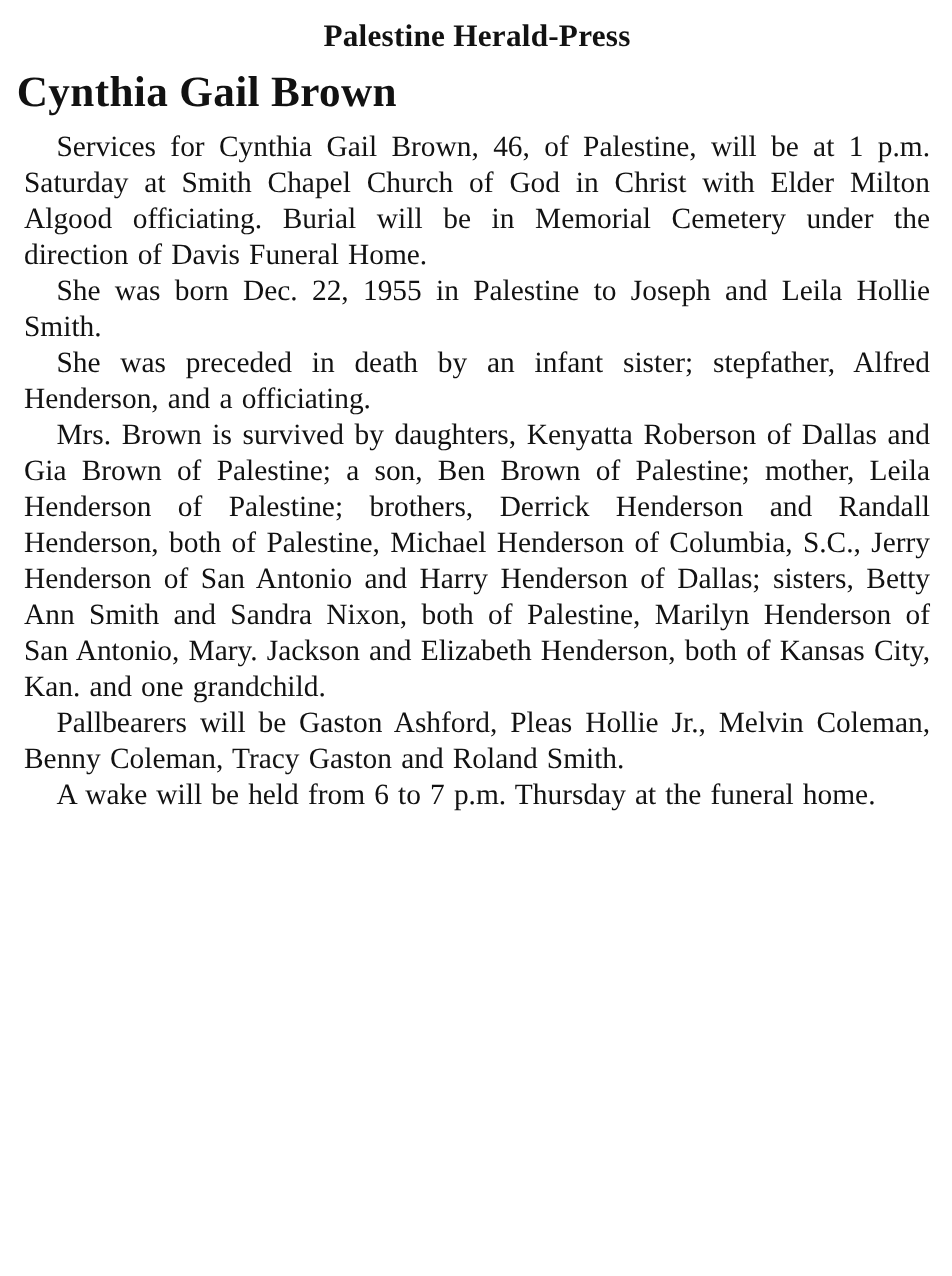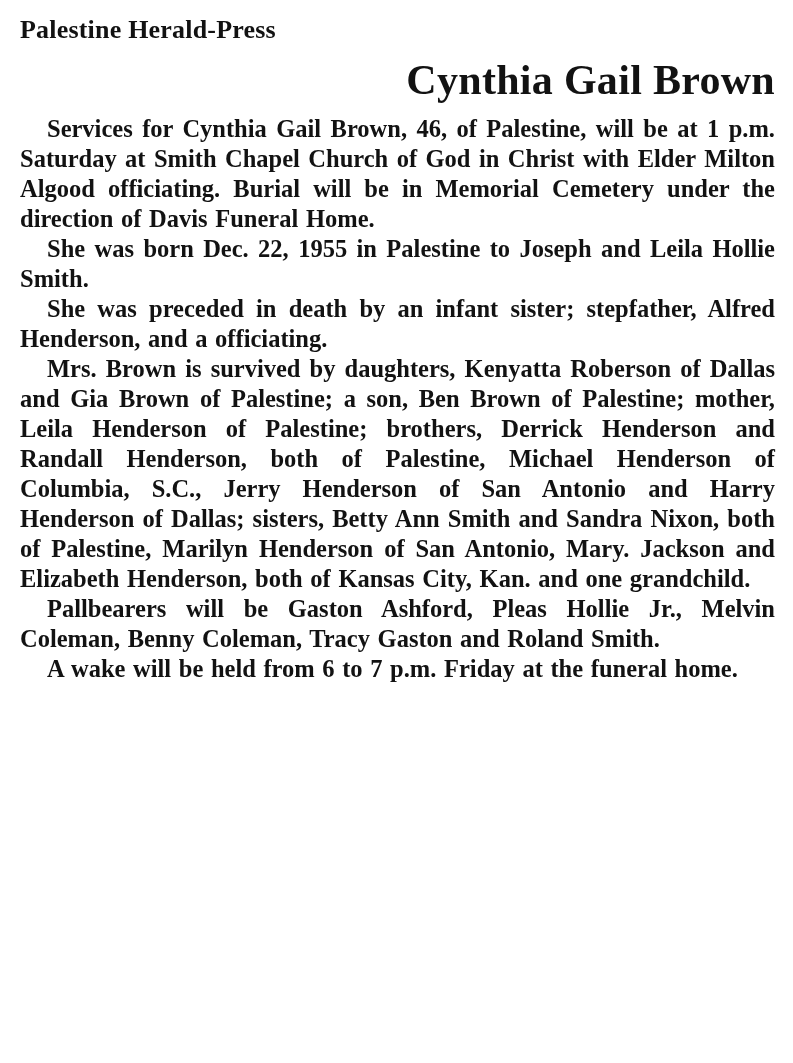--- a/index.html
+++ b/index.html
@@ -12,56 +12,54 @@
     box-sizing: border-box;
     width: 793px;
     height: 1063px;
     background: #ffffff;
     color: #121212;
     font-family: "Liberation Serif", "DejaVu Serif", serif;
     padding: 14px 18px 0 20px;
     overflow: hidden;
   }
   .masthead {
-    text-align: left;
+    text-align: center;
     font-weight: bold;
     font-size: 26px;
     line-height: 32px;
     letter-spacing: 0.2px;
     margin-bottom: 12px;
   }
   .headline {
-    font-size: 42px;
+    font-size: 36px;
     font-weight: bold;
     line-height: 1.05;
     margin: 8px 0 12px -6px;
     letter-spacing: 0.3px;
-    text-align: right;
   }
   .body-copy p {
     margin: 0;
     font-size: 24.5px;
     line-height: 30px;
     text-align: justify;
     text-indent: 27px;
     word-spacing: 1.5px;
-    font-weight: bold;
   }
 </style>
 </head>
 <body>
 
 <div class="page">
   <header class="masthead">
     <div class="masthead-line">Palestine Herald-Press</div>
   </header>
 
   <h1 class="headline">Cynthia Gail Brown</h1>
 
   <article class="body-copy">
       <p>Services for Cynthia Gail Brown, 46, of Palestine, will be at 1 p.m. Saturday at Smith Chapel Church of God in Christ with Elder Milton Algood officiating. Burial will be in Memorial Cemetery under the direction of Davis Funeral Home.</p>
       <p>She was born Dec. 22, 1955 in Palestine to Joseph and Leila Hollie Smith.</p>
       <p>She was preceded in death by an infant sister; stepfather, Alfred Henderson, and a officiating.</p>
       <p>Mrs. Brown is survived by daughters, Kenyatta Roberson of Dallas and Gia Brown of Palestine; a son, Ben Brown of Palestine; mother, Leila Henderson of Palestine; brothers, Derrick Henderson and Randall Henderson, both of Palestine, Michael Henderson of Columbia, S.C., Jerry Henderson of San Antonio and Harry Henderson of Dallas; sisters, Betty Ann Smith and Sandra Nixon, both of Palestine, Marilyn Henderson of San Antonio, Mary. Jackson and Elizabeth Henderson, both of Kansas City, Kan. and one grandchild.</p>
       <p>Pallbearers will be Gaston Ashford, Pleas Hollie Jr., Melvin Coleman, Benny Coleman, Tracy Gaston and Roland Smith.</p>
-      <p>A wake will be held from 6 to 7 p.m. Friday at the funeral home.</p>
+      <p>A wake will be held from 6 to 7 p.m. Thursday at the funeral home.</p>
     </article>
 </div>
 
 </body></html>

